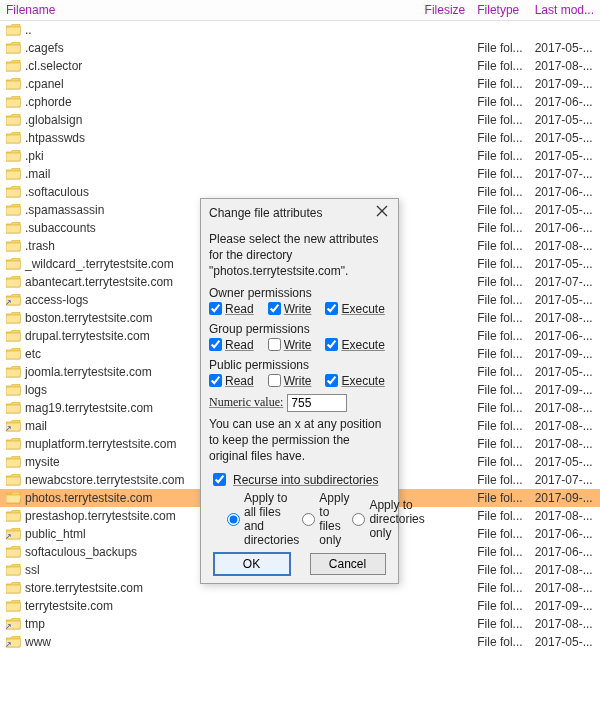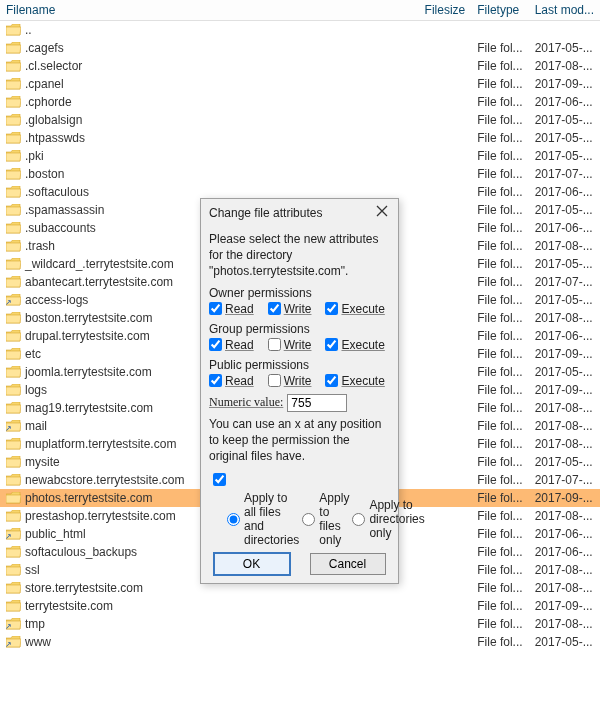--- a/index.html
+++ b/index.html
@@ -11,21 +11,21 @@
     background: #fff;
     width: 600px;
     height: 701px;
     overflow: hidden;
     position: relative;
   }
   .file-table { width: 100%; border-collapse: collapse; }
   .file-table th {
     text-align: left;
     font-weight: normal;
-    color: #0c4a6e;
+    color: #a21caf;
     padding: 3px 6px;
     border-bottom: 1px solid #e0e0e0;
     background: #fdfdfd;
     white-space: nowrap;
   }
   .file-table td {
     padding: 2px 6px;
     white-space: nowrap;
     border-bottom: 0;
   }
@@ -225,21 +225,21 @@
       </tr>
       <tr>
         <td class="col-filename">
           <div class="name-cell">
             <span class="icon-folder icon-wrap">
               <svg width="15" height="12" viewBox="0 0 15 12">
                 <path d="M0 2 L5 2 L6.5 0 L14 0 L14 11 L0 11 Z" fill="#f7d46b" stroke="#d8a830" stroke-width="0.6"></path>
                 <path d="M0 3 L15 3 L14 11 L0 11 Z" fill="#ffe59a" stroke="#d8a830" stroke-width="0.6"></path>
               </svg>
             </span>
-            <span>.boston</span>
+            <span>.mail</span>
           </div>
         </td>
         <td class="col-filesize"></td>
         <td class="col-filetype">File fol...</td>
         <td class="col-lastmod">2017-07-...</td>
       </tr>
       <tr>
         <td class="col-filename">
           <div class="name-cell">
             <span class="icon-folder icon-wrap">
@@ -731,20 +731,21 @@
 
     <div class="numrow">
       <span class="lbl">Numeric value:</span>
       <input type="text" value="755" style="">
     </div>
 
     <p class="hint">You can use an x at any position to keep the permission the original files have.</p>
 
     <label class="recurse">
       <input type="checkbox" id="recurse-cb" checked="" style="">
+        <span>Recurse into subdirectories</span>
     </label>
 
     <div class="radio-col">
       <label>
           <input type="radio" name="apply" id="r-all" checked="" style="">
           <span>Apply to all files and directories</span>
         </label>
       <label>
           <input type="radio" name="apply" id="r-files" style="">
           <span>Apply to files only</span>

